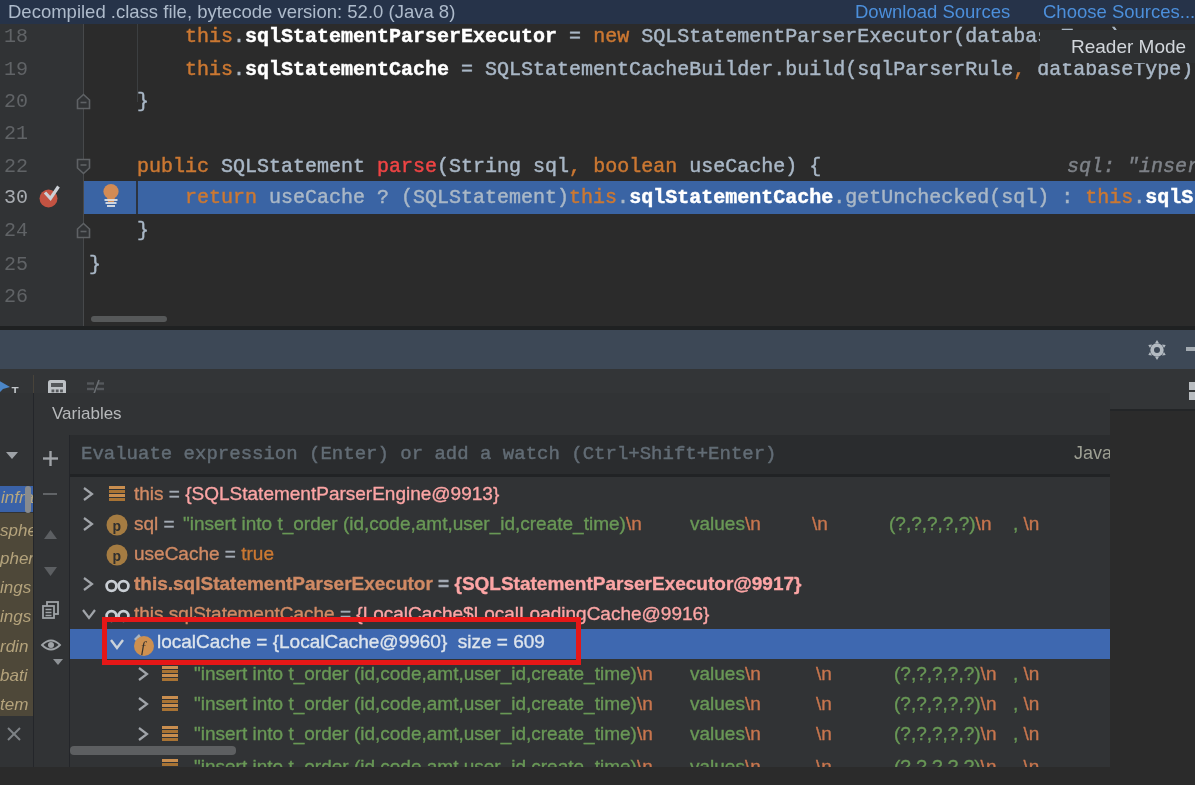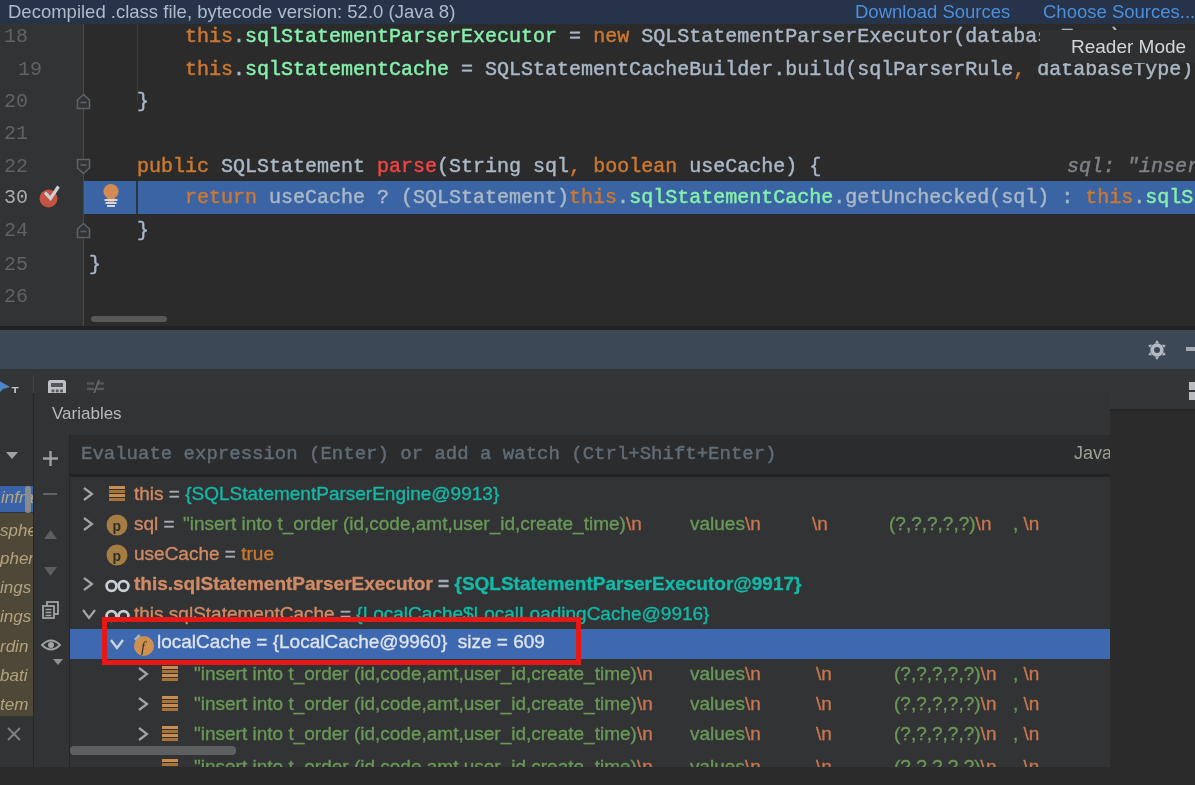--- a/index.html
+++ b/index.html
@@ -1,28 +1,28 @@
 <!DOCTYPE html>
 <html><head>
 <meta charset="utf-8">
 <style>
   html,body{margin:0;padding:0;background:#2b2b2b;}
   #page{position:relative;width:1195px;height:785px;overflow:hidden;background:#2b2b2b;
         font-family:"Liberation Sans",sans-serif;}
   .ab{position:absolute;white-space:nowrap;}
   .mono{font-family:"Liberation Mono",monospace;font-size:20px;line-height:33px;white-space:pre;-webkit-text-stroke:0.45px;}
   .kw{color:#cc7832;}
-  .fld{color:#86efac;}
+  .fld{color:#ffffff;font-weight:bold;}
   .id{color:#a9b7c6;}
   .yl{color:#ef4444;}
   .hint{color:#7e8288;font-style:italic;}
   .num{font-family:"Liberation Mono",monospace;font-size:20px;line-height:33px;color:#606366;}
   .tree{font-size:19px;color:#a2aab3;white-space:pre;-webkit-text-stroke:0.35px;}
   .nm{color:#d08a64;}
-  .lav{color:#14b8a6;}
+  .lav{color:#fca5a5;}
   .grn{color:#699856;}
   .orn{color:#c8764e;}
   .lnk{color:#5d93dd;}
 </style>
 </head>
 <body>
 <div id="page">
 
   <div class="ab" style="left:0;top:0;width:1195px;height:24px;background:#263349;"></div>
   <div class="ab" style="left:0;top:24px;width:1195px;height:1px;background:#1b2536;"></div>
@@ -35,21 +35,21 @@
     <div class="ab" style="left:0;top:0;width:83px;height:306px;background:#313335;"></div>
     <div class="ab" style="left:83px;top:0;width:1px;height:306px;background:#47494b;"></div>
 
     <div class="ab" style="left:84px;top:157px;width:1111px;height:33px;background:#3a64a4;"></div>
 
     <div class="ab" style="left:136px;top:157px;width:2px;height:33px;background:#2c3440;"></div>
 
     <div class="ab" style="left:137px;top:0px;width:1px;height:78px;background:#3c3f41;"></div>
 
     <div class="num ab" style="left:4px;top:-4px;">18</div>
-    <div class="num ab" style="left:18px;top:29px;">19</div>
+    <div class="num ab" style="left:4px;top:29px;">19</div>
     <div class="num ab" style="left:4px;top:61px;">20</div>
     <div class="num ab" style="left:4px;top:93px;">21</div>
     <div class="num ab" style="left:4px;top:126px;">22</div>
     <div class="num ab" style="left:4px;top:157px;color:#a7abb0;">30</div>
     <div class="num ab" style="left:4px;top:190px;">24</div>
     <div class="num ab" style="left:4px;top:224px;">25</div>
     <div class="num ab" style="left:4px;top:256px;">26</div>
 
     <div class="mono ab" style="left:89px;top:-4px;"><span class="kw">        this</span><span class="id">.</span><span class="fld">sqlStatementParserExecutor</span><span class="id"> = </span><span class="kw">new</span><span class="id"> SQLStatementParserExecutor(databaseType)</span><span class="kw">;</span></div>
     <div class="mono ab" style="left:89px;top:29px;"><span class="kw">        this</span><span class="id">.</span><span class="fld">sqlStatementCache</span><span class="id"> = SQLStatementCacheBuilder.</span><span class="id" style="">build</span><span class="id">(sqlParserRule</span><span class="kw">,</span><span class="id"> databaseType)</span><span class="kw">;</span></div>

